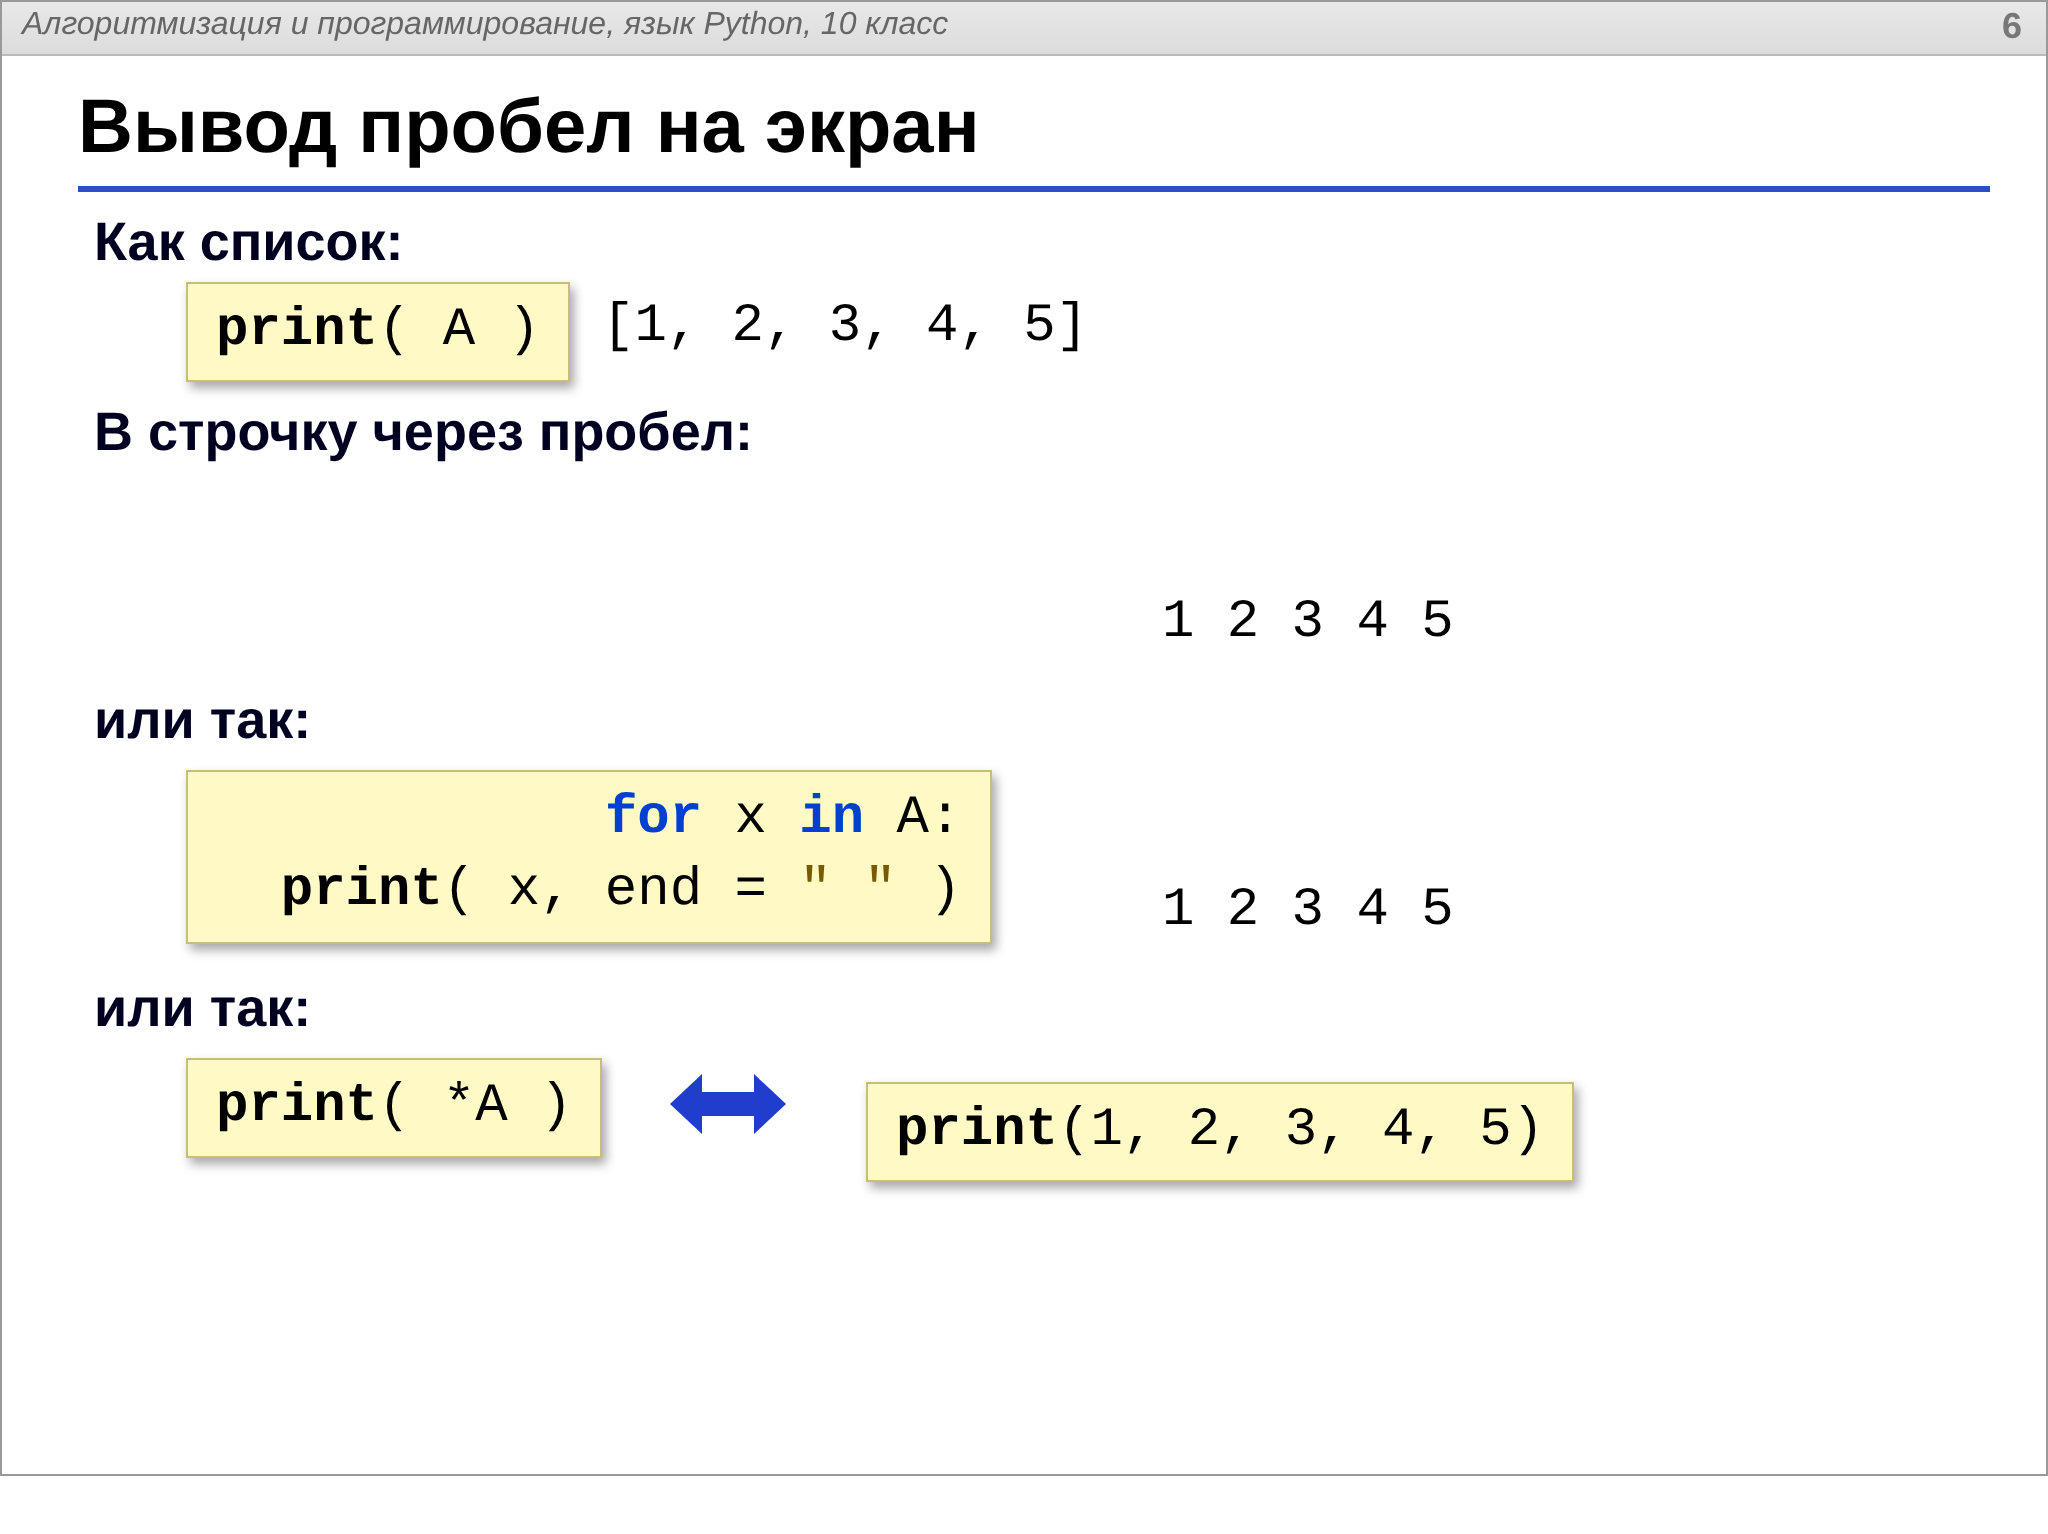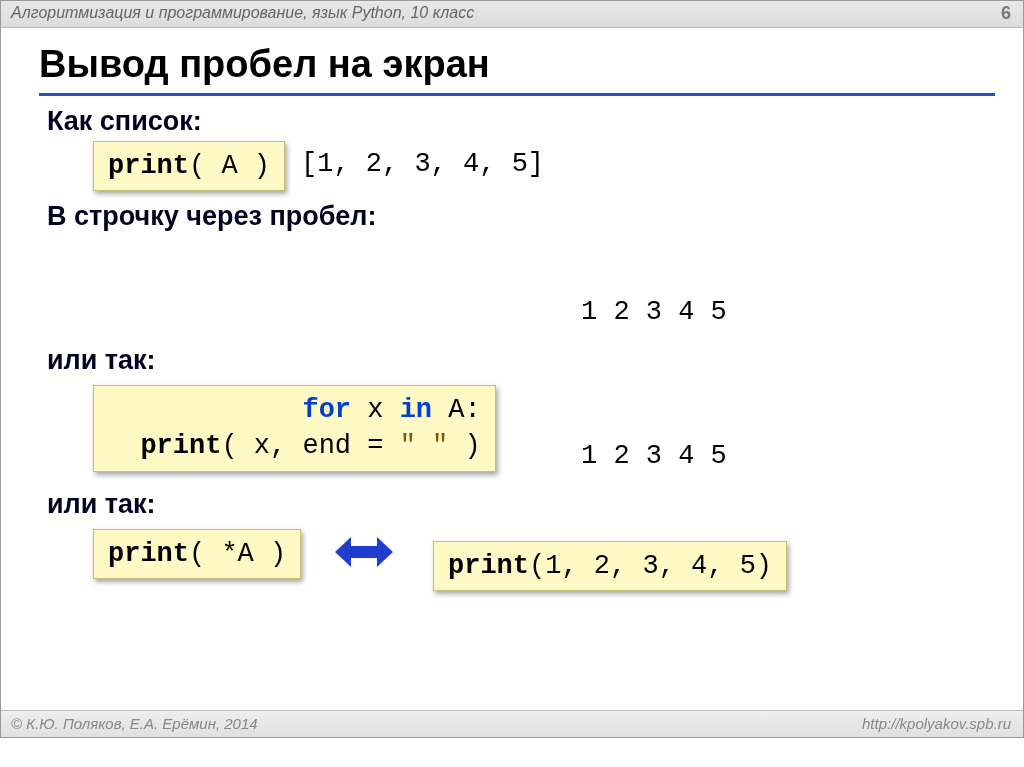--- a/index.html
+++ b/index.html
@@ -172,18 +172,14 @@
   <div class="codebox" style="left:92px; top:528px;"><span class="fn">print</span><span>( *A )</span></div>
 
   <div class="darrow" style="left:334px; top:536px;">
     <div class="tri-l"></div>
     <div class="bar"></div>
     <div class="tri-r"></div>
   </div>
 
   <div class="codebox" style="left:412px; top:540px;margin-left:20px;"><span class="fn">print</span><span>(1, 2, 3, 4, 5)</span></div>
 
-  <div class="footerbar">
-    <span class="authors">© К.Ю. Поляков, Е.А. Ерёмин, 2014</span>
-    <span class="url">http://kpolyakov.spb.ru</span>
-  </div>
 
 </div>
 
 </body></html>

